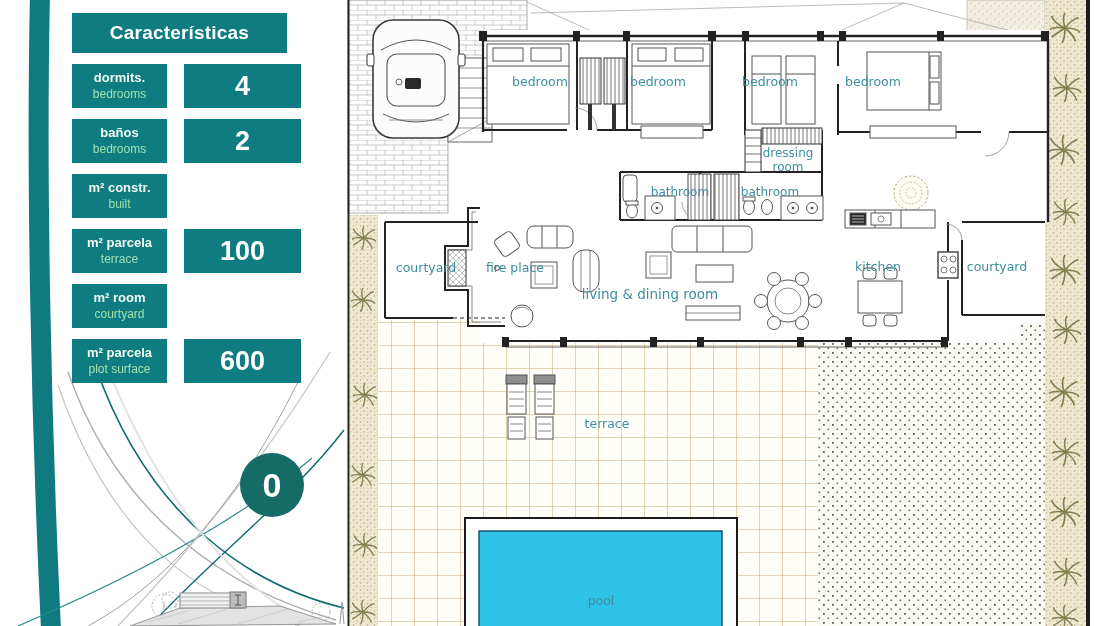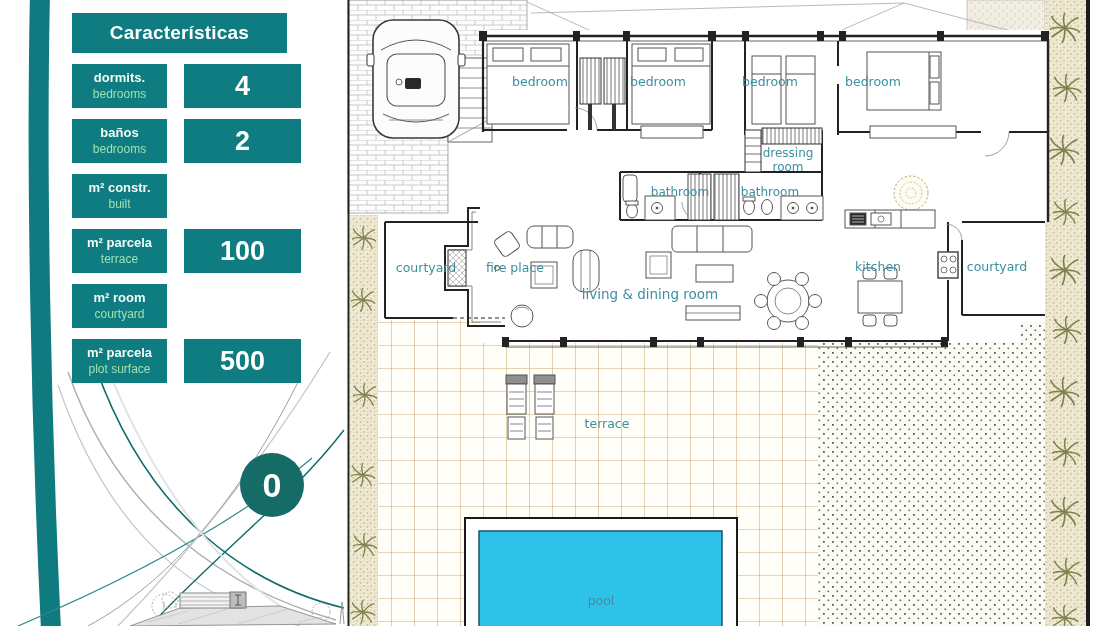--- a/index.html
+++ b/index.html
@@ -93,21 +93,21 @@
       <div class="char-label">
         <span class="es">m² room</span>
         <span class="en">courtyard</span>
       </div>
     </div>
     <div class="char-row">
       <div class="char-label">
         <span class="es">m² parcela</span>
         <span class="en">plot surface</span>
       </div>
-      <div class="char-value">500</div>
+      <div class="char-value">600</div>
     </div>
   </div>
 
   <div class="badge">0</div>
 
   <svg class="sketch" width="230" height="42" viewBox="0 0 230 42">
     <g stroke="#a6a6a6" fill="none" stroke-width="0.9">
       <circle cx="46" cy="22" r="12" stroke-dasharray="2,1.6"></circle>
       <circle cx="52" cy="16" r="8" stroke-dasharray="2,1.6"></circle>
       <path d="M46,34 V18"></path>

